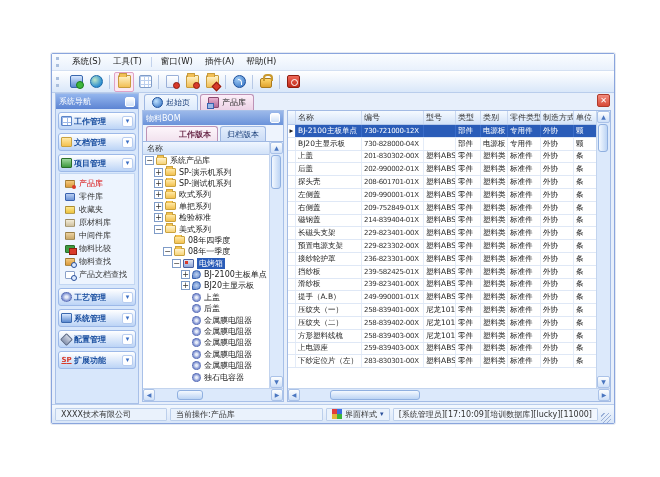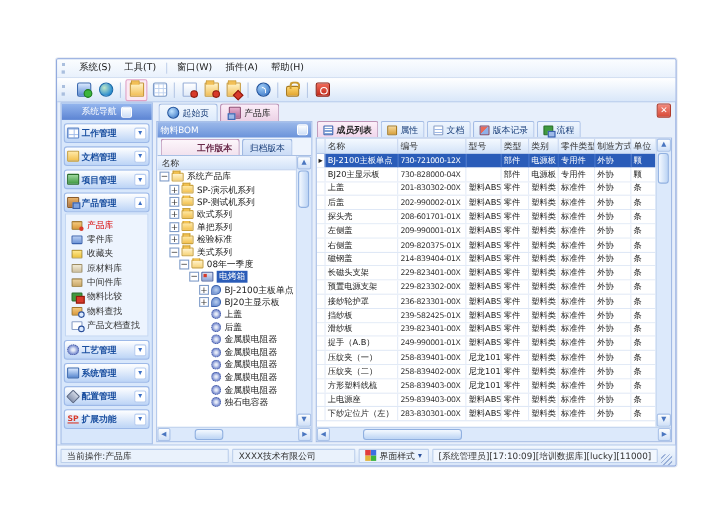--- a/index.html
+++ b/index.html
@@ -39,21 +39,21 @@
   .ic-help::after{content:"";position:absolute;left:4.5px;top:3px;width:3px;height:5px;border:1.5px solid #fff;border-left:none;border-bottom:none;border-radius:0 4px 0 0;}
   .ic-lock{width:12px;height:10px;margin-top:3px;background:linear-gradient(#ffd76e,#e0a32e);border:1px solid #a87a20;border-radius:2px;}
   .ic-lock::before{content:"";position:absolute;top:-5px;left:2px;width:6px;height:5px;border:2px solid #c9992f;border-bottom:none;border-radius:4px 4px 0 0;}
   .ic-exit{background:linear-gradient(#f06a5a,#c02818);border:1px solid #8f1d10;}
   .ic-exit::after{content:"";position:absolute;left:3px;top:3px;width:5px;height:5px;border:1.5px solid #fff;border-radius:50%;}
   
   .workarea{flex:1;display:flex;gap:3px;padding:0 3px;min-height:0;}
   
   .sidebar{width:82px;flex:none;background:#d8e7fb;border:1px solid #a8c0e8;display:flex;flex-direction:column;overflow:hidden;}
   .sb-header{height:15px;flex:none;background:linear-gradient(#94b6ee,#5c84d3);color:#fff;display:flex;align-items:center;
-    justify-content:space-between;padding:0 18px;font-size:8px;text-align:right;}
+    justify-content:space-between;padding:0 3px;font-size:8px;text-align:right;}
   .sb-hbtn{width:10px;height:10px;background:linear-gradient(#fff,#cfe0f8);border:1px solid #fff;border-radius:2px;box-sizing:border-box;}
   .sb-body{flex:1;padding:3px 2px 0;overflow:hidden;}
   .sb-btn{height:16px;margin-bottom:3px;background:linear-gradient(#ffffff,#bcd4f6);border:1px solid #9db9e8;border-radius:3px;
     display:flex;align-items:center;gap:2px;padding:0 2px;color:#1a4fa0;font-weight:bold;font-size:8px;}
   .sb-btn .lbl{flex:1;overflow:hidden;white-space:nowrap;}
   .chev{width:11px;height:11px;flex:none;background:#fff;border:1px solid #b8cdf0;border-radius:2px;color:#3a6ec4;
     font-size:7px;line-height:9px;text-align:center;box-sizing:border-box;}
   .sb-items{background:#edf4fe;border:1px solid #c3d7f3;margin:-2px 1px 3px;padding:3px 0 3px 5px;}
   .sb-item{height:13px;display:flex;align-items:center;gap:4px;color:#333;font-size:8px;white-space:nowrap;}
   .sb-item.active .ilbl{color:#d80000;}
@@ -231,25 +231,20 @@
             <div class="sb-btn">
               <span class="sec-ico sec-doc"></span>
               <span class="lbl">文档管理</span>
               <span class="chev">▾</span>
             </div>
             <div class="sb-btn">
               <span class="sec-ico sec-proj"></span>
               <span class="lbl">项目管理</span>
               <span class="chev">▾</span>
             </div>
-            <div class="sb-btn">
-              <span class="sec-ico sec-prod"></span>
-              <span class="lbl">产品管理</span>
-              <span class="chev">▴</span>
-            </div>
             <div class="sb-items">
               <div class="sb-item active">
                 <span class="si li-product"></span>
                 <span class="ilbl">产品库</span>
               </div>
               <div class="sb-item">
                 <span class="si li-part"></span>
                 <span class="ilbl">零件库</span>
               </div>
               <div class="sb-item">
@@ -358,20 +353,25 @@
                       <span class="t-exp">+</span>
                       <span class="t-ico folder"></span>
                       <span class="t-lbl">检验标准</span>
                     </div>
                     <div class="tree-row" style="padding-left: 11px;">
                       <span class="t-exp">−</span>
                       <span class="t-ico folder-open"></span>
                       <span class="t-lbl">美式系列</span>
                     </div>
                     <div class="tree-row" style="padding-left: 20px;">
+                      <span class="t-sp"></span>
+                      <span class="t-ico folder"></span>
+                      <span class="t-lbl">08年四季度</span>
+                    </div>
+                    <div class="tree-row" style="padding-left: 20px;">
                       <span class="t-exp">−</span>
                       <span class="t-ico folder-open"></span>
                       <span class="t-lbl">08年一季度</span>
                     </div>
                     <div class="tree-row" style="padding-left: 29px;">
                       <span class="t-exp">−</span>
                       <span class="t-ico product"></span>
                       <span class="t-lbl sel">电烤箱</span>
                     </div>
                     <div class="tree-row" style="padding-left: 38px;">
@@ -437,42 +437,20 @@
             <div class="hscroll">
               <div class="hsarr">◀</div>
               <div class="htrack">
                 <div class="hthumb" style="left:22px;width:26px"></div>
               </div>
               <div class="hsarr">▶</div>
             </div>
           </div>
 
           <div class="member">
-            <div class="mtabs" id="member-tabs">
-                <div class="mtab active">
-                  <span class="mticon mt-list"></span>
-                  <span>成员列表</span>
-                </div>
-                <div class="mtab">
-                  <span class="mticon mt-props"></span>
-                  <span>属性</span>
-                </div>
-                <div class="mtab">
-                  <span class="mticon mt-doc"></span>
-                  <span>文档</span>
-                </div>
-                <div class="mtab">
-                  <span class="mticon mt-version"></span>
-                  <span>版本记录</span>
-                </div>
-                <div class="mtab">
-                  <span class="mticon mt-flow"></span>
-                  <span>流程</span>
-                </div>
-              </div>
             <div class="grid">
               <div class="grid-wrap">
                 <div class="grid-col">
                   <div class="ghead" id="grid-head">
                       <div class="gcell marker" style="width: 8px;"></div>
                       <div class="gcell" style="width: 66px;">名称</div>
                       <div class="gcell" style="width: 62px;">编号</div>
                       <div class="gcell" style="width: 32px;">型号</div>
                       <div class="gcell" style="width: 25px;">类型</div>
                       <div class="gcell" style="width: 27px;">类别</div>
@@ -543,21 +521,21 @@
                         <div class="gcell" style="width: 32px;">塑料ABS</div>
                         <div class="gcell" style="width: 25px;">零件</div>
                         <div class="gcell" style="width: 27px;">塑料类</div>
                         <div class="gcell" style="width: 33px;">标准件</div>
                         <div class="gcell" style="width: 33px;">外协</div>
                         <div class="gcell" style="width: 24px;">条</div>
                       </div>
                       <div class="grow">
                         <div class="gcell marker" style="width: 8px;"></div>
                         <div class="gcell" style="width: 66px;">右侧盖</div>
-                        <div class="gcell num" style="width: 62px;">209-820375-01X</div>
+                        <div class="gcell num" style="width: 62px;">209-752849-01X</div>
                         <div class="gcell" style="width: 32px;">塑料ABS</div>
                         <div class="gcell" style="width: 25px;">零件</div>
                         <div class="gcell" style="width: 27px;">塑料类</div>
                         <div class="gcell" style="width: 33px;">标准件</div>
                         <div class="gcell" style="width: 33px;">外协</div>
                         <div class="gcell" style="width: 24px;">条</div>
                       </div>
                       <div class="grow">
                         <div class="gcell marker" style="width: 8px;"></div>
                         <div class="gcell" style="width: 66px;">磁钢盖</div>
@@ -709,25 +687,25 @@
               </div>
             </div>
           </div>
 
         </div>
       </div>
     </div>
 
 
     <div class="statusbar">
+      <div class="st-cell st-company">
+        <span>XXXX技术有限公司</span>
+      </div>
       <div class="st-cell st-op">
         <span>当前操作:产品库</span>
-      </div>
-      <div class="st-cell st-company">
-        <span>XXXX技术有限公司</span>
       </div>
       <div class="st-cell">
         <span class="ic-style"></span>
         <span>界面样式</span>
         <span class="st-caret">▾</span>
       </div>
       <div class="st-cell st-session">
         <span>[系统管理员][17:10:09][培训数据库][lucky][11000]</span>
       </div>
       <div class="rgrip"></div>

